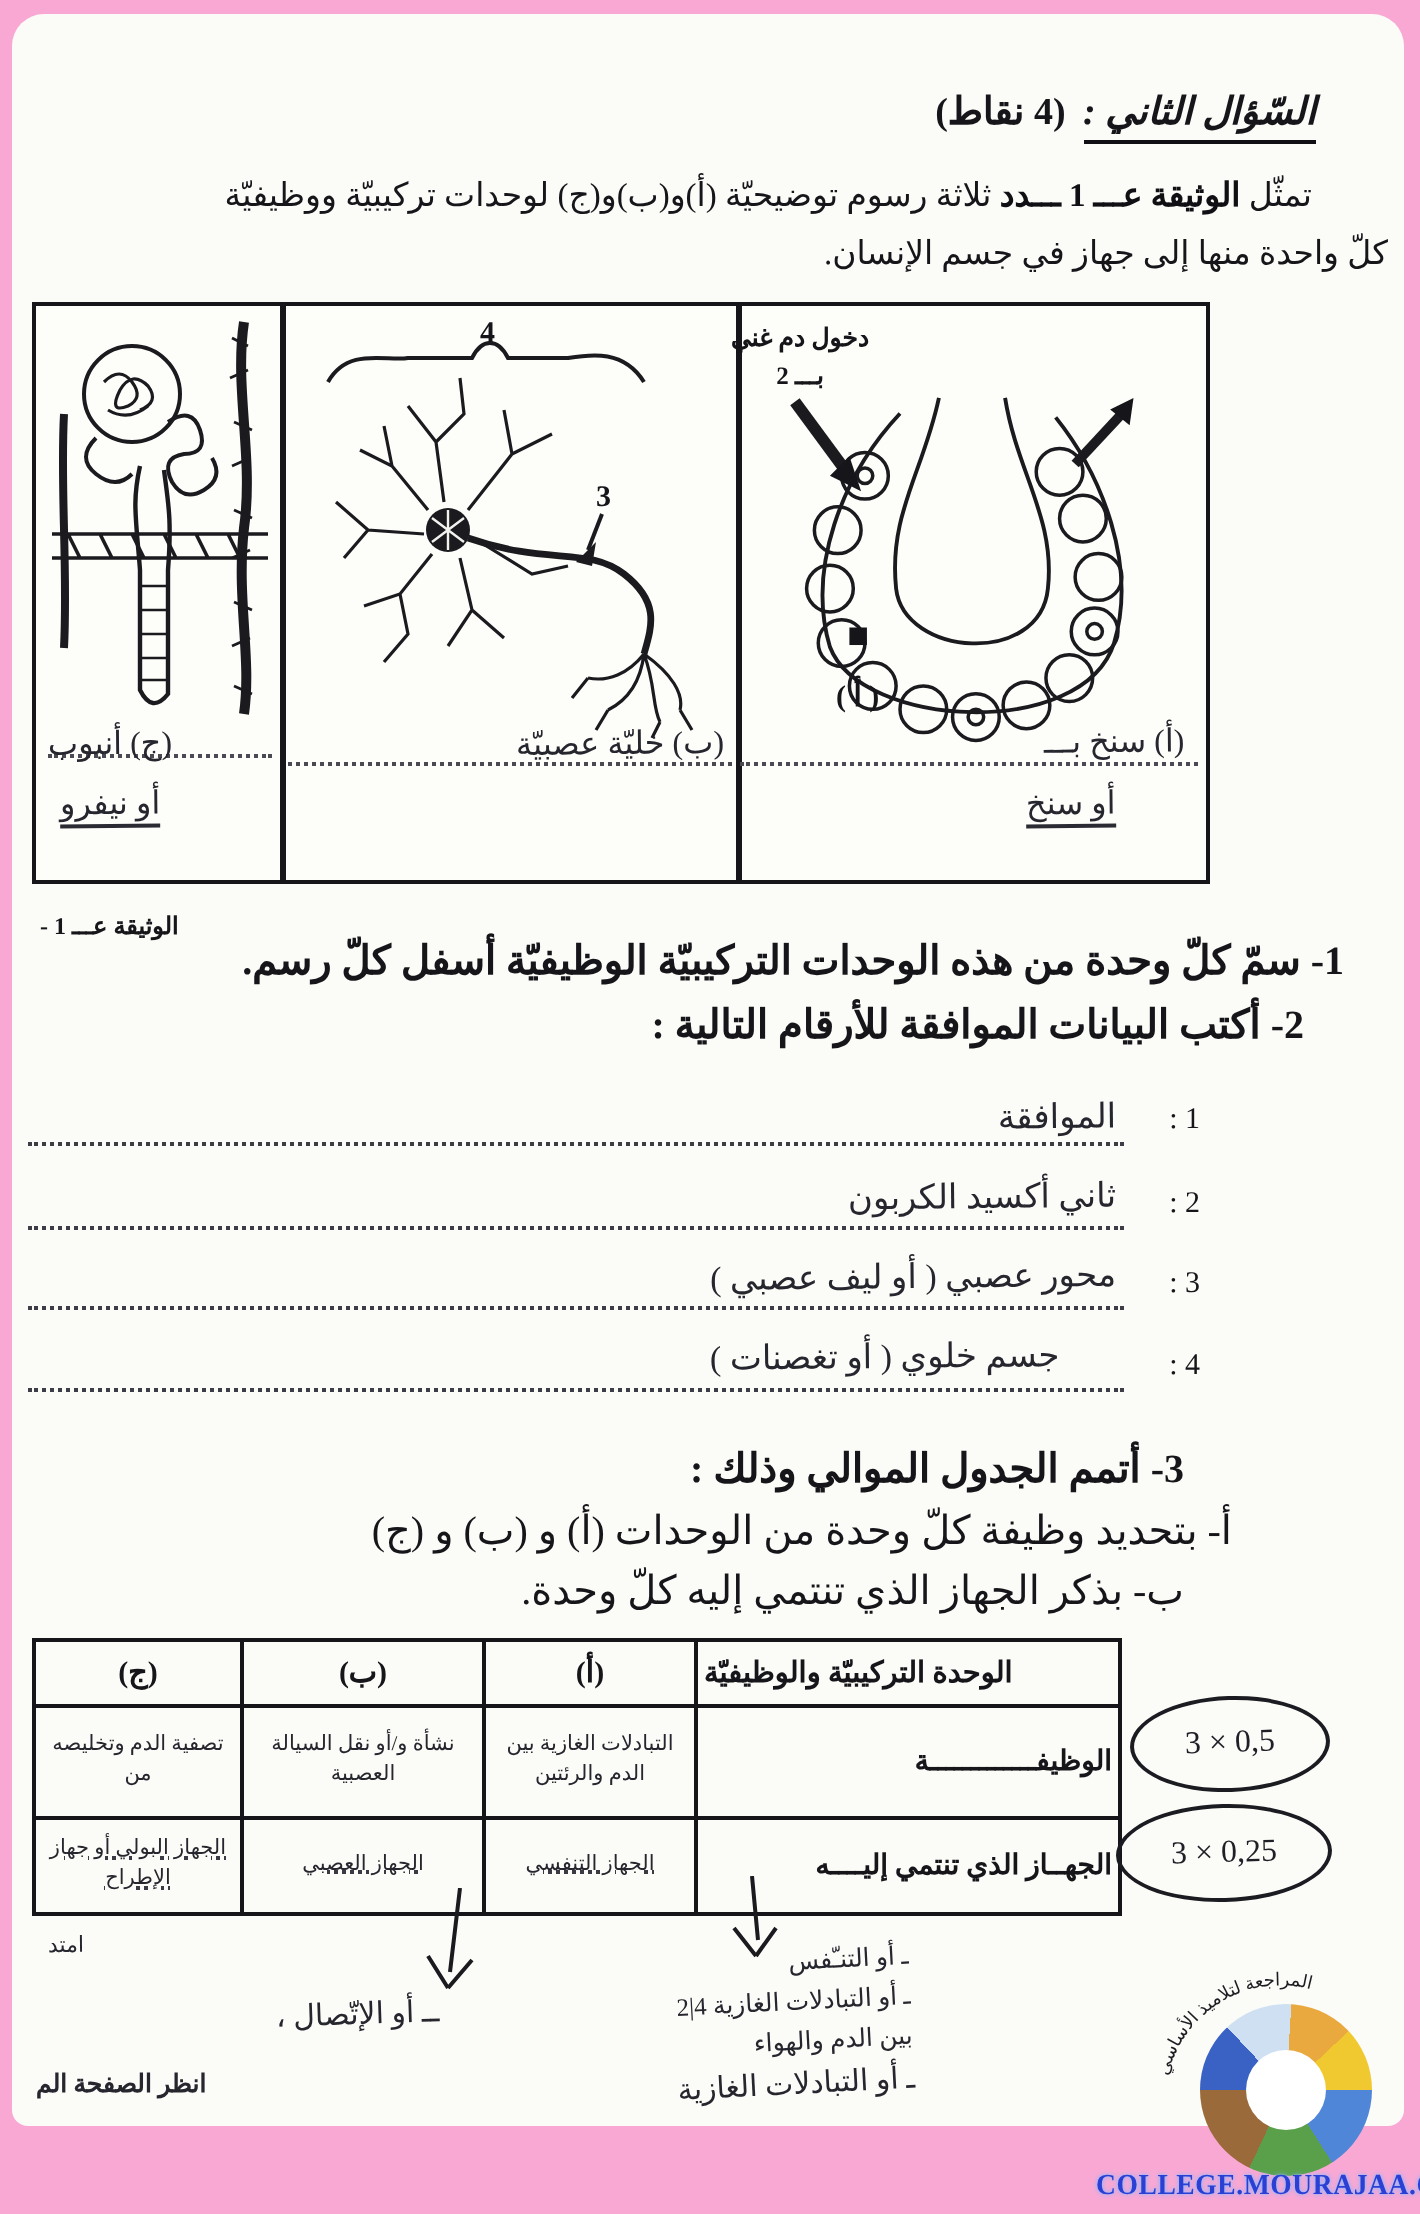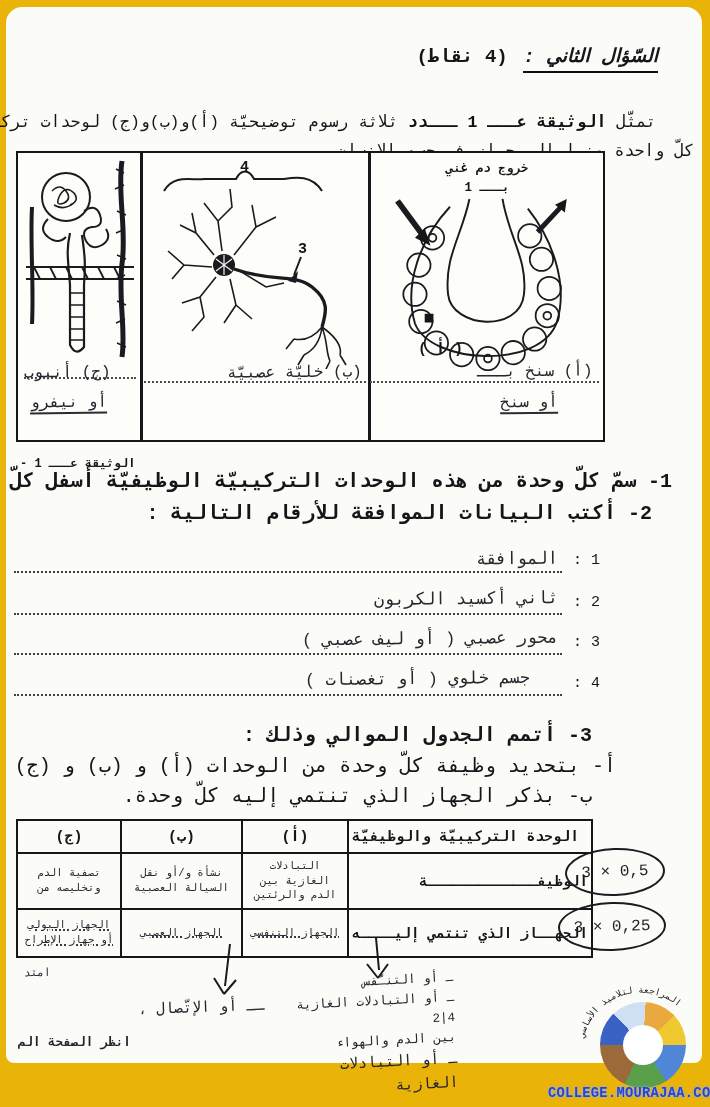--- a/index.html
+++ b/index.html
@@ -1,24 +1,24 @@
 <!DOCTYPE html>
 <html lang="ar"><head>
 <meta charset="utf-8">
 <style>
   html,body{margin:0;padding:0;background:#222;}
-  .page{position:relative;width:710px;height:1107px;background:#eab308;overflow:hidden;
-        font-family:Liberation Mono, monospace;color:#15151a;}
+  .page{position:relative;width:710px;height:1107px;background:#f9a8d4;overflow:hidden;
+        font-family:Liberation Serif, serif;color:#15151a;}
   .paper{position:absolute;left:6px;top:7px;width:696px;height:1056px;background:#fbfbf7;
          border-radius:16px 16px 8px 8px;}
   .abs{position:absolute;}
   .rtl{direction:rtl;text-align:right;}
   .print-b{font-weight:bold;color:#101014;}
   .hw{color:#26262f;transform:rotate(-0.6deg);}
-  .nowrap{white-space:nowrap;margin-top:24px;}
+  .nowrap{white-space:nowrap;}
   
   .q-title{top:44px;right:52px;font-size:19px;direction:rtl;}
   .q-title .main{font-weight:bold;font-style:italic;border-bottom:2.2px solid #101014;padding-bottom:3px;}
   .q-title .pts{font-weight:bold;margin-right:4px;}
   .intro1{top:88px;right:54px;font-size:16.5px;}
   .intro2{top:117px;right:16px;font-size:16.5px;}
   
   .figbox{left:16px;top:151px;width:585px;height:287px;border:2.5px solid #15151a;background:#fdfdfa;}
   .vline{position:absolute;top:0;bottom:0;width:2.5px;background:#15151a;}
   .panel-dots{position:absolute;border-bottom:2.2px dotted #4a4a52;height:0;}
@@ -126,23 +126,23 @@
       <path class="sk" stroke-width="6" d="M24,4 L52,42"></path>
       <polygon points="58,50 42,42 52,32" fill="#15151a"></polygon>
     </svg>
     <div class="alv-center" style="left:400px;top:186px;">( أ )</div>
 
     <div class="panel-dots" style="left:352px;right:4px;top:228px;"></div>
     <div class="panel-dots" style="left:126px;width:222px;top:228px;"></div>
     <div class="panel-dots" style="left:6px;width:112px;top:224px;"></div>
   </div>
 
-  <div class="alv-lab" style="left:436px;top:160px;width:102px;">
-    <div>خروج دم غني</div>
-    <div>بـــ 1</div>
+  <div class="alv-lab" style="left:358px;top:160px;width:84px;">
+    <div>دخول دم غني</div>
+    <div>بـــ 2</div>
   </div>
 
   <div class="pans hw" style="right:118px;top:361px;">(أ) سنخ بـــ</div>
   <div class="pans hw" style="right:152px;top:392px;border-bottom:2px solid #2b2b33;">أو سنخ</div>
   <div class="pans hw" style="right:348px;top:362px;">(ب) خليّة عصبيّة</div>
   <div class="pans hw" style="left:24px;top:362px;">(ج) أنبوب</div>
   <div class="pans hw" style="left:30px;top:392px;border-bottom:2px solid #2b2b33;">أو نيفرو</div>
 
   <div class="abs fig-caption">الوثيقة عـــ 1 -</div>
   <div class="q" style="right:38px;top:468px;">1- سمّ كلّ وحدة من هذه الوحدات التركيبيّة الوظيفيّة أسفل كلّ رسم.</div>

